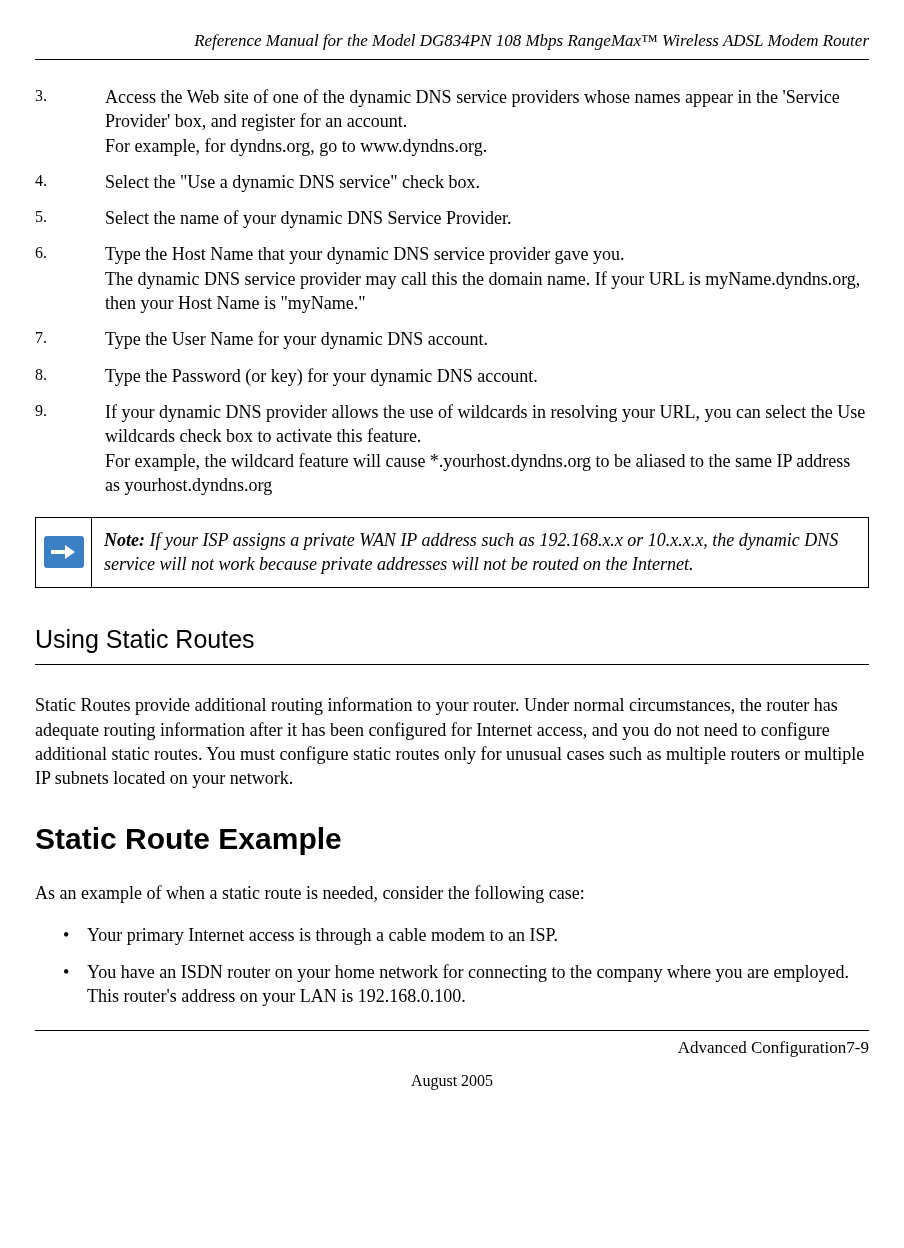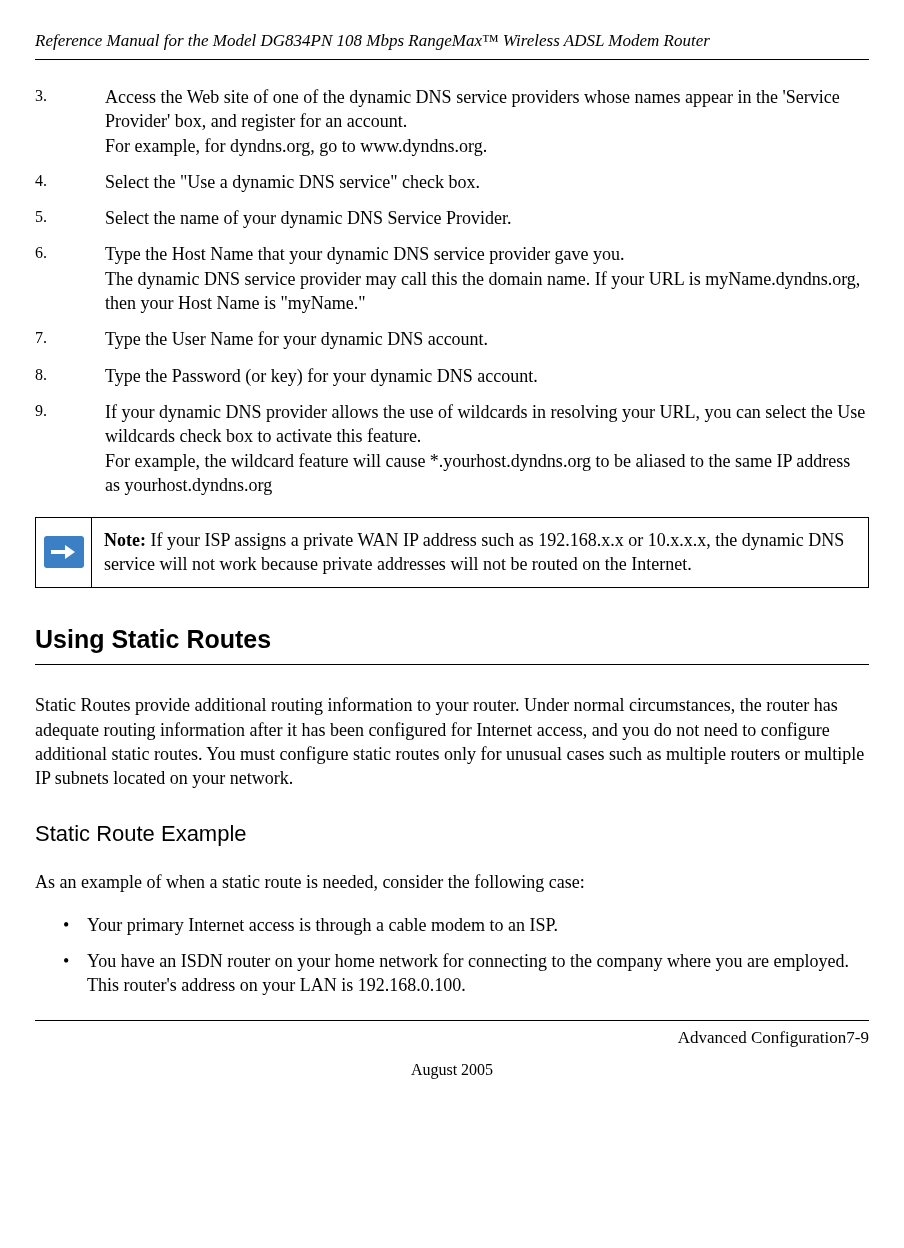--- a/index.html
+++ b/index.html
@@ -8,21 +8,21 @@
       line-height: 1.35;
       margin: 0;
       padding: 30px 35px 25px 35px;
       color: #000;
       width: 904px;
       box-sizing: border-box;
     }
     .header-title {
       font-style: italic;
       font-size: 17px;
-      text-align: left;
+      text-align: right;
       margin-bottom: 6px;
     }
     .header-rule {
       border: none;
       border-top: 1.5px solid #000;
       margin: 0 0 25px 0;
     }
     .list-item {
       display: flex;
       margin-bottom: 12px;
@@ -88,39 +88,40 @@
       left: 14px;
       width: 0;
       height: 0;
       border-top: 7px solid transparent;
       border-bottom: 7px solid transparent;
       border-left: 10px solid #fff;
     }
     .note-text-cell {
       padding: 10px 12px;
       flex: 1;
+      font-style: italic;
     }
     .note-label {
       font-weight: bold;
     }
     h1.section-title {
       font-family: Arial, Helvetica, sans-serif;
-      font-weight: bold;
+      font-weight: normal;
       font-size: 25px;
       margin: 0 0 8px 0;
     }
     .section-rule {
       border: none;
       border-top: 1.5px solid #000;
       margin: 0 0 28px 0;
     }
     h2.sub-title {
       font-family: Arial, Helvetica, sans-serif;
-      font-weight: normal;
-      font-size: 22px;
+      font-weight: bold;
+      font-size: 30px;
       margin: 28px 0 22px 0;
     }
     .para {
       margin-bottom: 18px;
     }
     .bullet-item {
       display: flex;
       margin-bottom: 12px;
       padding-left: 28px;
     }

